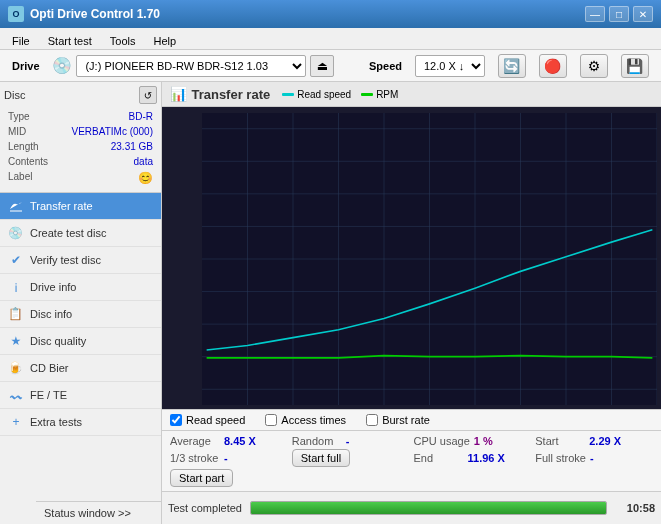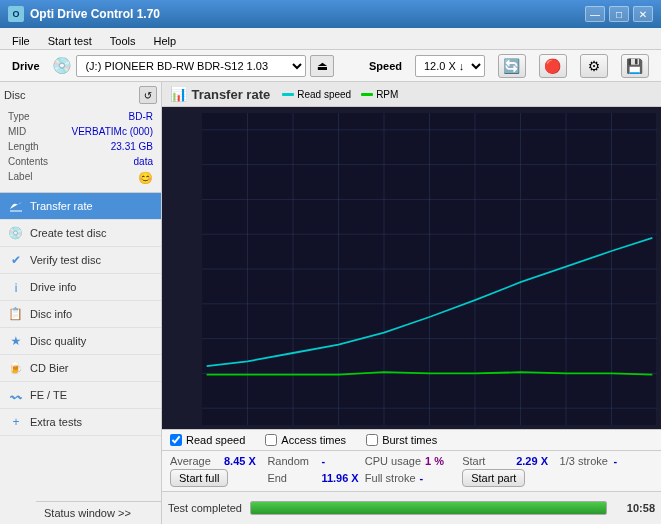--- a/index.html
+++ b/index.html
@@ -167,21 +167,21 @@
     }
     .checkbox-item { display: flex; align-items: center; gap: 4px; font-size: 11px; cursor: pointer; }
     .checkbox-item input { width: 12px; height: 12px; cursor: pointer; }
 
     
     .stats-section {
       border-top: 1px solid #ccc;
       background: #f5f5f5;
       padding: 4px 8px;
       display: grid;
-      grid-template-columns: 1fr 1fr 1fr 1fr 1fr;
+      grid-template-columns: 1fr 1fr 1fr 1fr;
       gap: 2px 4px;
       font-size: 11px;
     }
     .stat-row { display: flex; align-items: center; gap: 4px; }
     .stat-label { color: #555; min-width: 50px; }
     .stat-value { color: #0000cc; font-weight: bold; }
     .stat-value.purple { color: #800080; }
 
     
     .start-btn {
@@ -402,21 +402,21 @@
       <label class="checkbox-item">
         <input type="checkbox" checked="" style="">
         <span>Read speed</span>
       </label>
       <label class="checkbox-item">
         <input type="checkbox" style="">
         <span>Access times</span>
       </label>
       <label class="checkbox-item">
         <input type="checkbox" style="">
-        <span>Burst times</span>
+        <span>Burst rate</span>
       </label>
     </div>
 
     <div class="stats-section">
 
       <div class="stat-row">
         <span class="stat-label">Average</span>
         <span class="stat-value">8.45 X</span>
       </div>
       <div class="stat-row">

